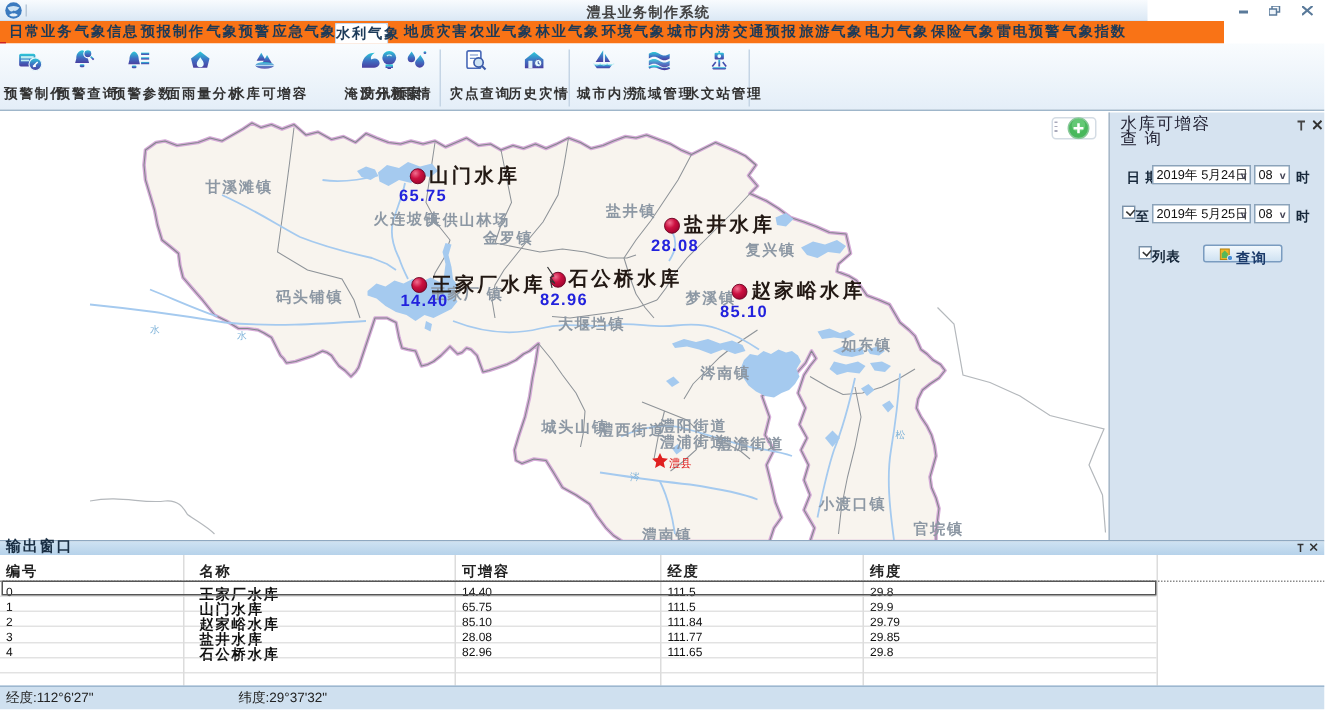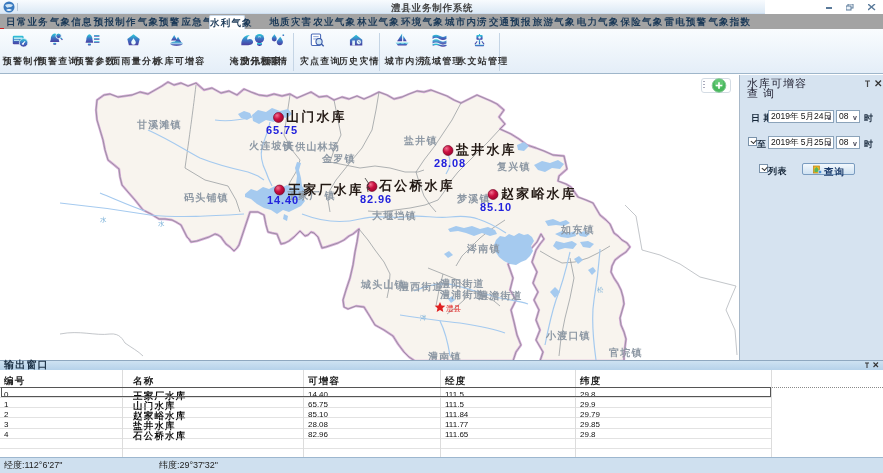--- a/index.html
+++ b/index.html
@@ -1,18 +1,18 @@
 <!DOCTYPE html>
 <html><head><meta charset="utf-8"><style>
 *{margin:0;padding:0;box-sizing:border-box}
 body{width:883px;height:473px;font-family:"Liberation Sans",sans-serif;overflow:hidden;position:relative;background:#fff}
 .abs{position:absolute}
 #titlebar{left:0;top:0;width:765px;height:14px;background:linear-gradient(#f8fbfe,#dce9f5);border-bottom:1px solid #cddef0}
 #title{left:391px;top:2px;font-size:9.5px;color:#444;font-weight:bold;letter-spacing:0.8px}
-#menubar{left:0;top:14px;width:883px;height:15px;background:#a3a3a3}
+#menubar{left:0;top:14px;width:816px;height:15px;background:#f97316}
 .tab{position:absolute;top:1px;height:14px;font-size:9.5px;letter-spacing:1.2px;color:#1c3a58;text-align:center;line-height:14px;white-space:nowrap;font-weight:bold}
 .tabsel{background:#fff;border:1px solid #c8d8ea;border-bottom:none;border-radius:2px 2px 0 0}
 #toolbar{left:0;top:29px;width:883px;height:45px;background:linear-gradient(#f9fcfe,#e4eef8);border-bottom:1px solid #9fb6ca}
 .titem{position:absolute;top:3px;text-align:center}
 .titem .lbl{font-size:9px;letter-spacing:1.25px;color:#333;display:block;margin-top:2px;white-space:nowrap;font-weight:bold}
 .tsep{position:absolute;top:4px;width:1px;height:38px;background:#c5d5e5}
 #map{left:0;top:75px;width:739px;height:285px;background:#fff;overflow:hidden}
 #rpanel{left:739px;top:75px;width:144px;height:285px;background:#d6e3f0;border-left:1px solid #a8b8c8}
 #outpanel{left:0;top:360px;width:883px;height:85px;background:#fff;border-top:1px solid #8fa8c0}
 #outtitle{left:0;top:0;width:883px;height:9px;background:linear-gradient(#cee2f2,#b6d2ea);font-size:10px;letter-spacing:1.2px;font-weight:bold;color:#1a2f44;padding-left:4px;line-height:8.5px}
@@ -60,21 +60,21 @@
  <svg class="abs" style="left:868px;top:4px" width="8" height="7">
       <path d="M0 0 L7 6 M7 0 L0 6" stroke="#5a7a9a" stroke-width="1.4"></path>
     </svg>
 </div>
 <div id="menubar" class="abs">
     <div class="tab" style="left: 6px; width: 36px;">日常业务</div>
     <div class="tab" style="left: 49.9px; width: 36px;">气象信息</div>
     <div class="tab" style="left: 93.8px; width: 36px;">预报制作</div>
     <div class="tab" style="left: 137.7px; width: 36px;">气象预警</div>
     <div class="tab" style="left: 181.6px; width: 36px;">应急气象</div>
-    <div class="tab tabsel" style="left: 209px; width: 36px;">水利气象</div>
+    <div class="tab tabsel" style="left: 223px; width: 36px;">水利气象</div>
     <div class="tab" style="left: 269.4px; width: 36px;">地质灾害</div>
     <div class="tab" style="left: 313.3px; width: 36px;">农业气象</div>
     <div class="tab" style="left: 357.2px; width: 36px; font-family: Liberation Serif, serif;">林业气象</div>
     <div class="tab" style="left: 401.1px; width: 36px;">环境气象</div>
     <div class="tab" style="left: 445px; width: 36px;">城市内涝</div>
     <div class="tab" style="left: 488.9px; width: 36px; text-align: center;">交通预报</div>
     <div class="tab" style="left: 532.8px; width: 36px;">旅游气象</div>
     <div class="tab" style="left: 576.7px; width: 36px;">电力气象</div>
     <div class="tab" style="left: 620.6px; width: 36px;">保险气象</div>
     <div class="tab" style="left: 664.5px; width: 36px;">雷电预警</div>

